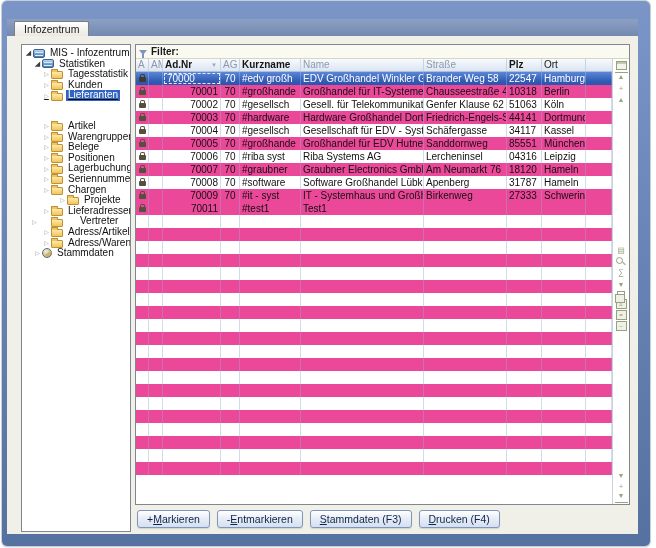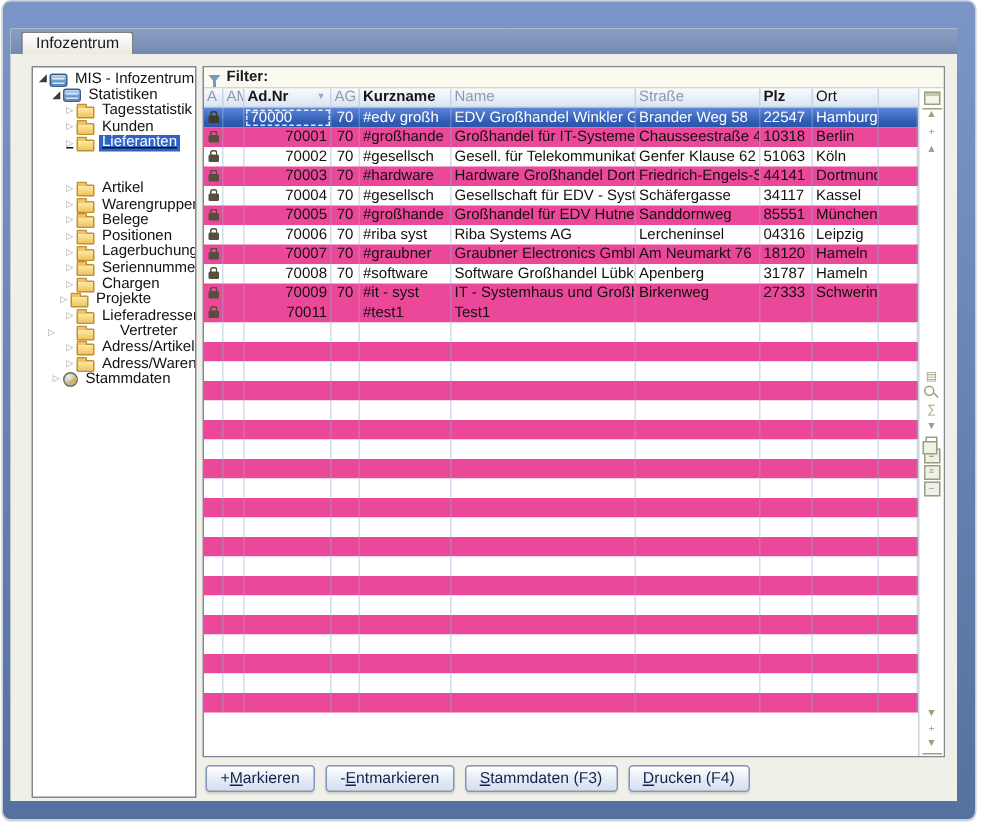--- a/index.html
+++ b/index.html
@@ -185,21 +185,21 @@
           <div class="tree-item" style="padding-left: 20px;">
             <span class="exp collapsed">▷</span>
             <span class="ti ti-folder"></span>
             <span class="tlabel">Seriennummern</span>
           </div>
           <div class="tree-item" style="padding-left: 20px;">
             <span class="exp collapsed">▷</span>
             <span class="ti ti-folder"></span>
             <span class="tlabel">Chargen</span>
           </div>
-          <div class="tree-item" style="padding-left: 16px;">
+          <div class="tree-item" style="padding-left: 36px;">
             <span class="exp collapsed">▷</span>
             <span class="ti ti-folder"></span>
             <span class="tlabel">Projekte</span>
           </div>
           <div class="tree-item" style="padding-left: 20px;">
             <span class="exp collapsed">▷</span>
             <span class="ti ti-folder"></span>
             <span class="tlabel">Lieferadressen</span>
           </div>
           <div class="tree-item" style="padding-left: 8px; gap: 12px;">

